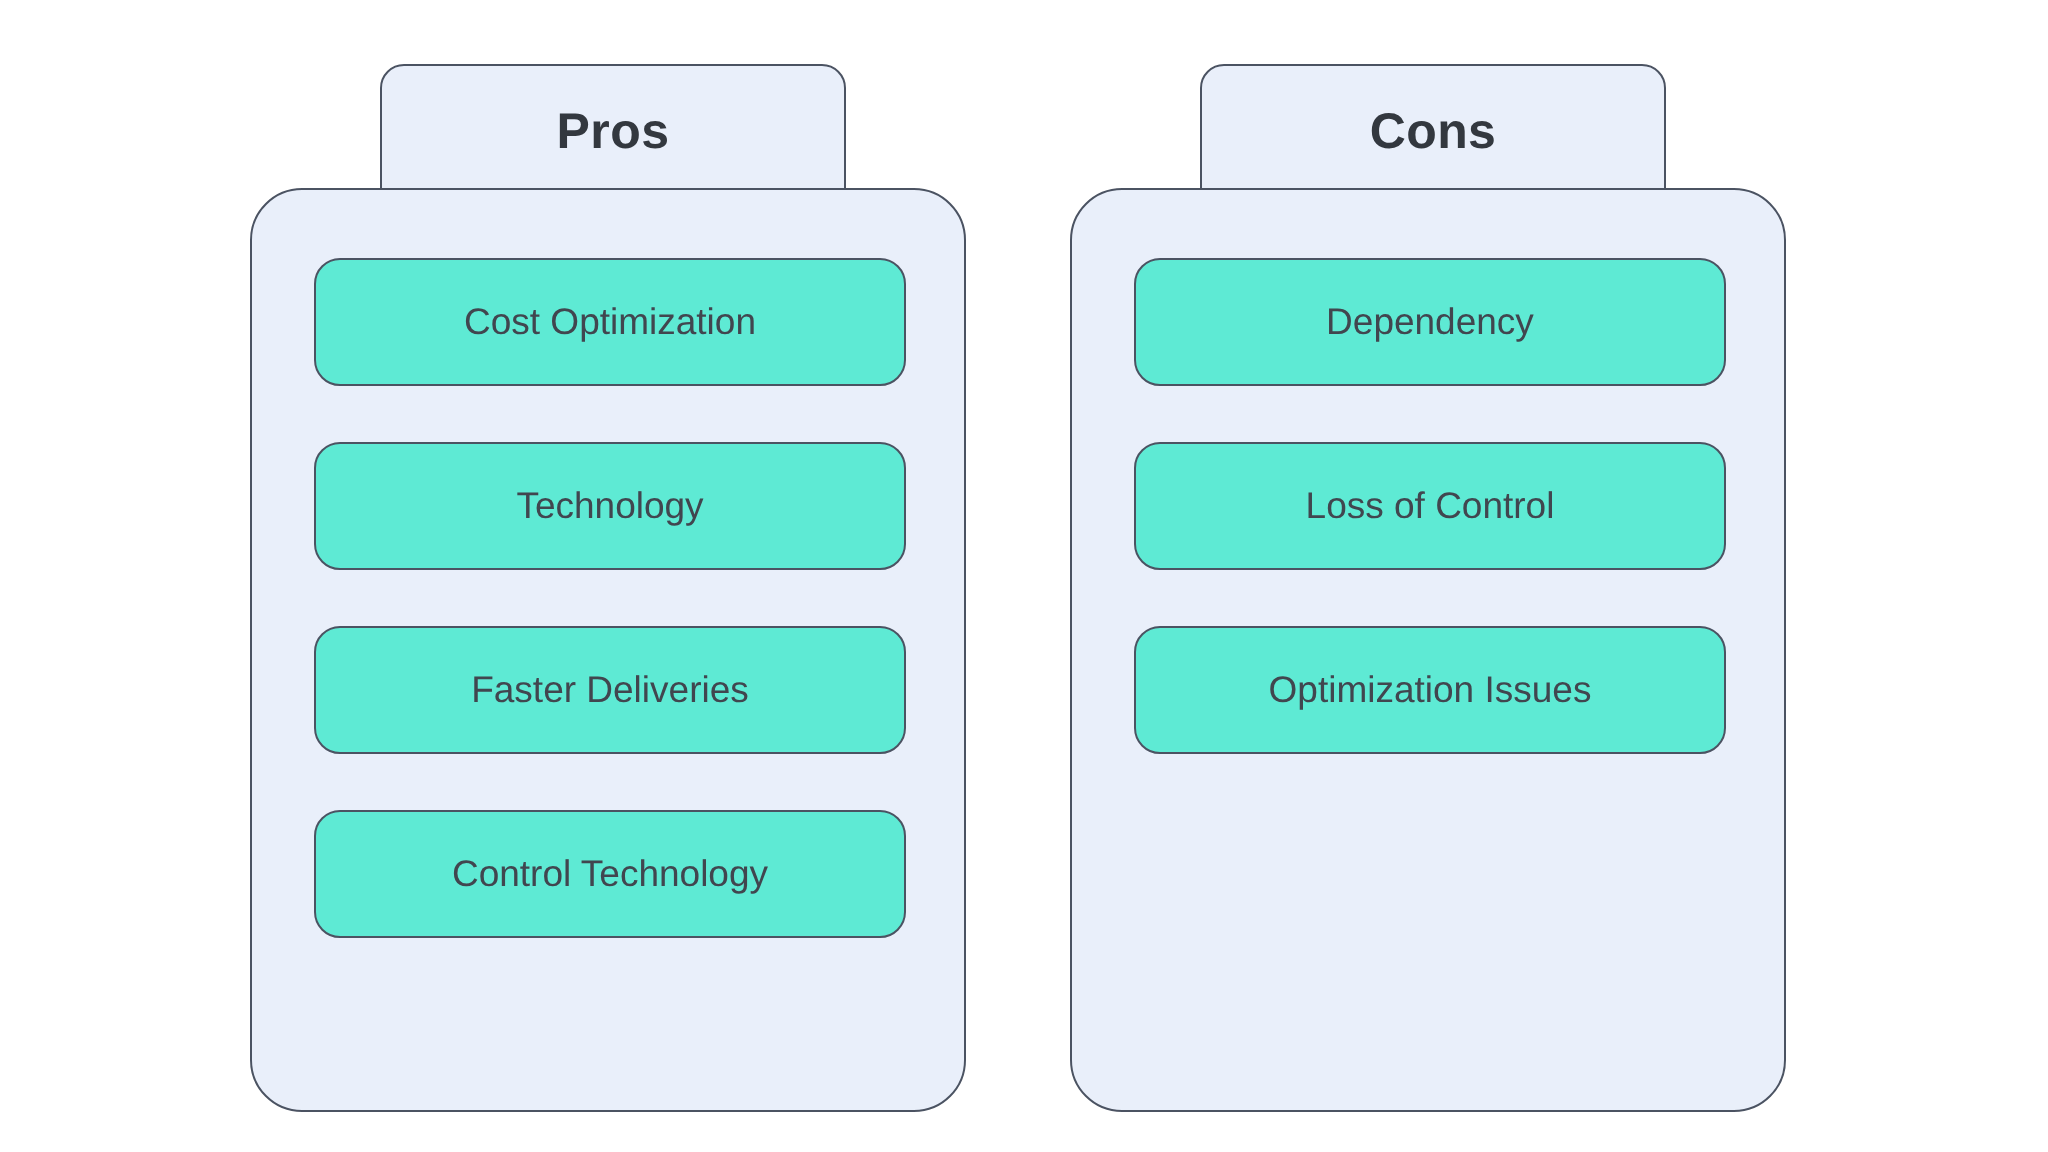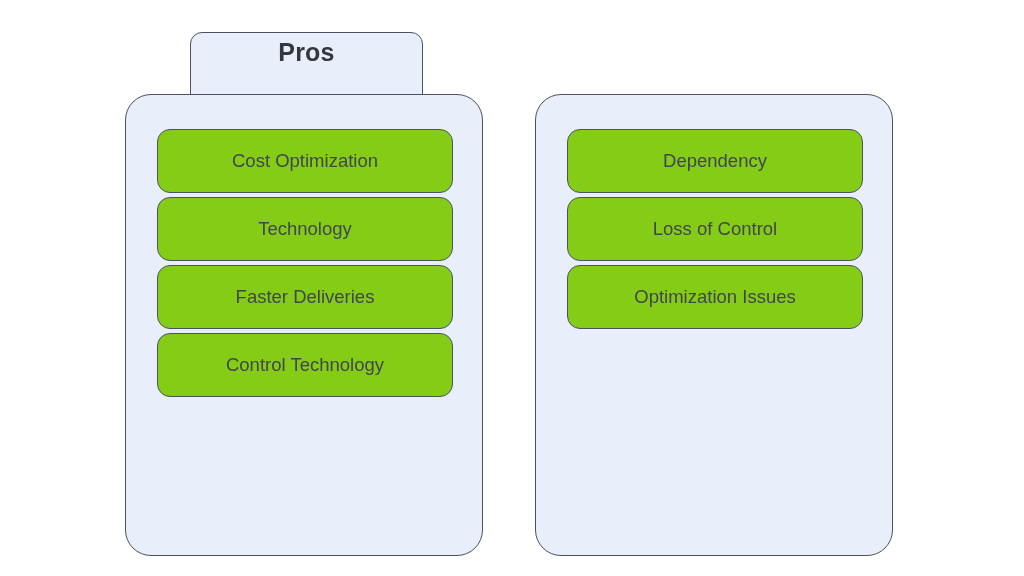--- a/index.html
+++ b/index.html
@@ -28,40 +28,40 @@
     width: 233px; height: 74px;
     background: #e9effa;
     border: 1.5px solid #4b5362;
     border-radius: 12px;
     z-index: 1;
     display: flex;
     align-items: flex-start;
     justify-content: center;
   }
   .tab .tab-title {
-    margin-top: 5px;
+    margin-top: 19px;
     font-size: 25px;
     font-weight: bold;
     color: #33383f;
     letter-spacing: 0.2px;
   }
   .container {
     position: absolute;
     left: 0; top: 62px;
     width: 358px; height: 462px;
     background: #e9effa;
     border: 1.5px solid #4b5362;
     border-radius: 26px;
     z-index: 2;
     padding: 34px 31px 0 31px;
   }
   .item {
     width: 296px; height: 64px;
-    margin-bottom: 4px;
-    background: #84cc16;
+    margin-bottom: 28px;
+    background: #5eead4;
     border: 1.5px solid #4b5362;
     border-radius: 13px;
     display: flex;
     align-items: center;
     justify-content: center;
   }
   .item .item-label {
     font-size: 18.5px;
     color: #41464f;
   }
@@ -85,20 +85,23 @@
       <div class="item">
         <span class="item-label">Faster Deliveries</span>
       </div>
       <div class="item">
         <span class="item-label">Control Technology</span>
       </div>
     </div>
   </section>
 
   <section class="column right">
+    <div class="tab">
+      <span class="tab-title">Cons</span>
+    </div>
     <div class="container">
       <div class="item">
         <span class="item-label">Dependency</span>
       </div>
       <div class="item">
         <span class="item-label">Loss of Control</span>
       </div>
       <div class="item">
         <span class="item-label">Optimization Issues</span>
       </div>

